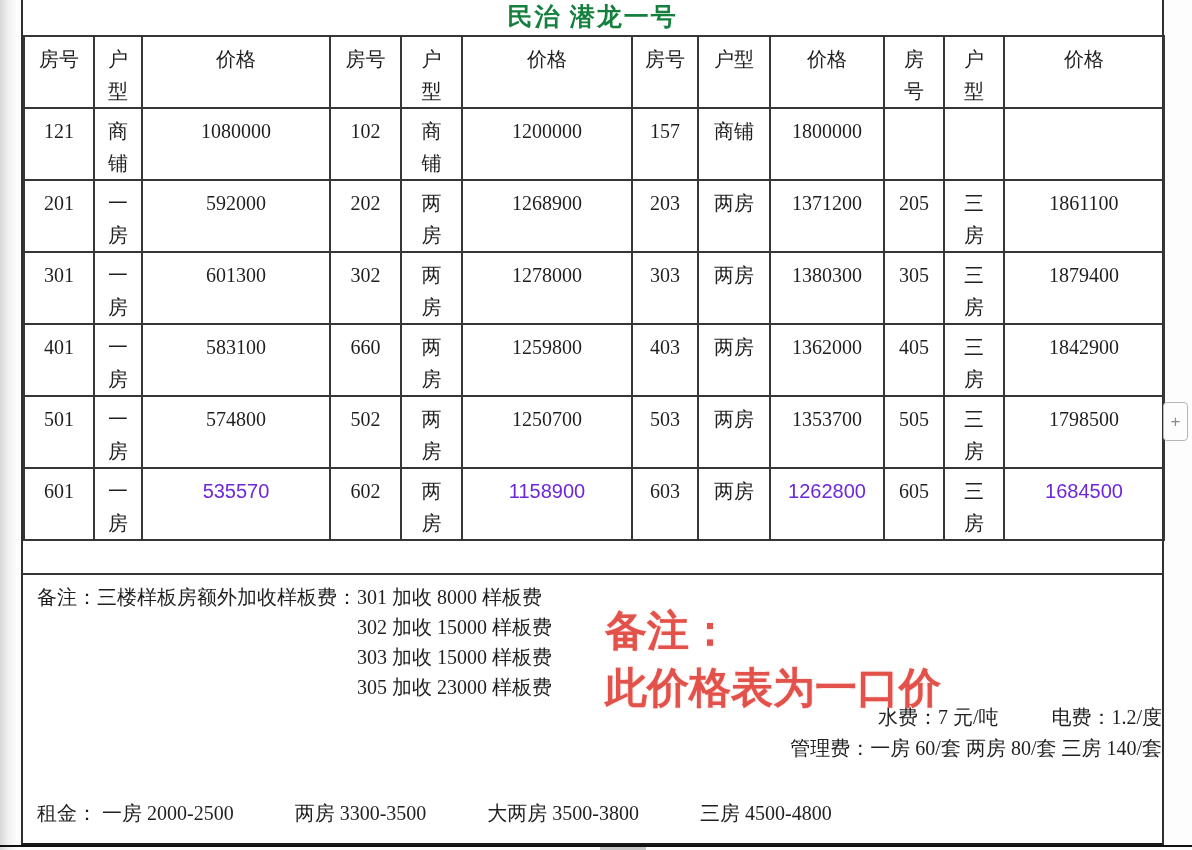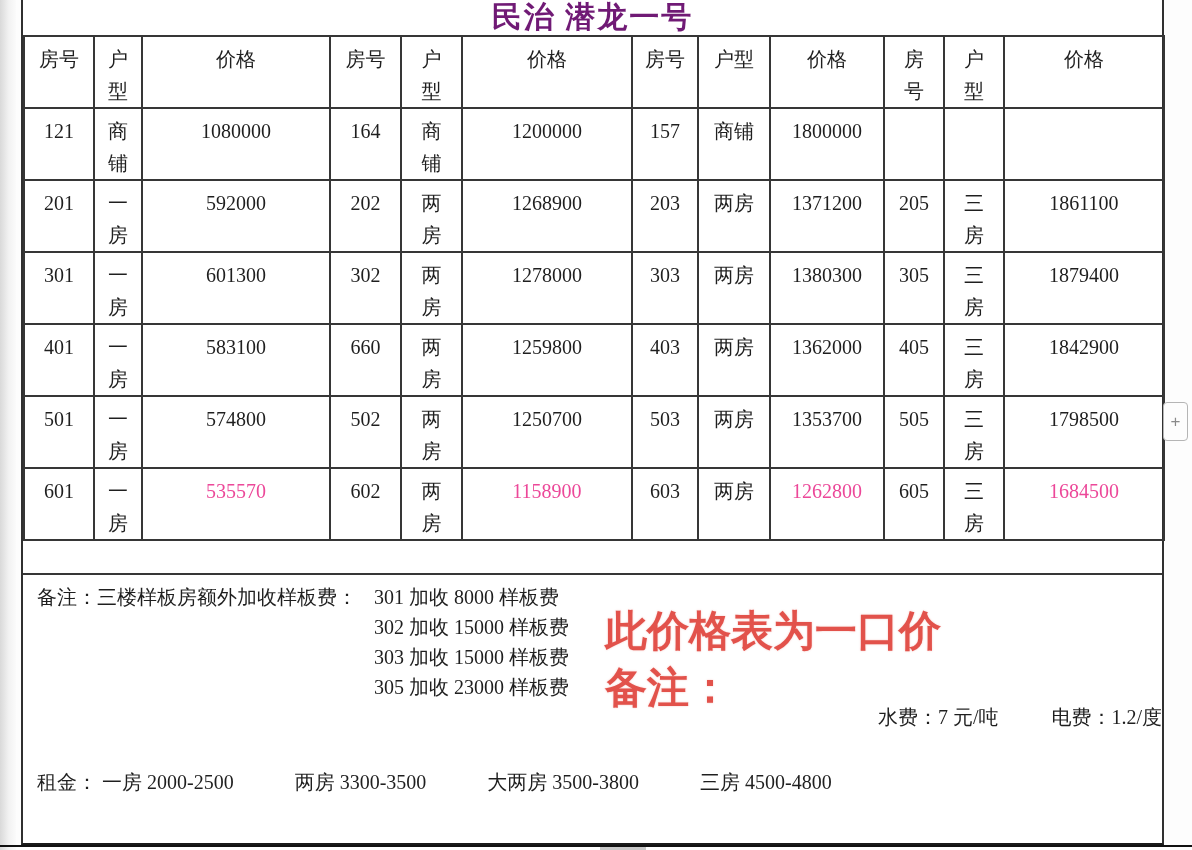--- a/index.html
+++ b/index.html
@@ -7,34 +7,34 @@
               font-family:"Liberation Serif","DejaVu Serif",serif; color:#1f1f1f; }
   .stage { position:relative; width:1192px; height:850px; background:#fdfdfd; }
 
   .left-strip { position:absolute; left:0; top:0; width:16px; height:850px;
                 background:linear-gradient(to right,#d9d9d9,#f2f2f2 55%,#fbfbfb); }
 
   .sheet { position:absolute; left:21px; top:0; width:1143px; height:845px;
            background:#fff; border-left:2px solid #303030; border-right:2px solid #303030;
            border-bottom:2px solid #1a1a1a; }
 
-  .title-row { height:35px; text-align:center; font-size:30px; font-weight:bold;
-               letter-spacing:2px; line-height:33px; color:#701a75; }
+  .title-row { height:35px; text-align:center; font-size:25px; font-weight:bold;
+               letter-spacing:2px; line-height:33px; color:#15803d; }
 
   table.price-table { border-collapse:collapse; table-layout:fixed; width:1139px; }
   .price-table td, .price-table th { border:2px solid #363636; text-align:center;
         vertical-align:top; padding-top:6px; font-size:20px; font-weight:normal;
         white-space:pre-line; line-height:32px; overflow:hidden; }
   .price-table tr { height:66px; }
-  .sp { color:#ec4899; font-weight:bold; font-family:Liberation Serif, serif; }
+  .sp { color:#6d28d9; font-weight:bold; font-family:Liberation Sans, sans-serif; }
 
   .gap-row { height:34px; border-bottom:2px solid #363636; }
 
   .notes { position:relative; padding:7px 0 0 14px; font-size:20px; }
-  .surcharge { display:flex; align-items:flex-start; line-height:30px;gap:17px; }
+  .surcharge { display:flex; align-items:flex-start; line-height:30px; }
   .surcharge .lines div { line-height:30px; }
   .fee-line { line-height:31px;text-align:right; }
   .fee-line .second { margin-left:48px; }
   .rent-line { margin-top:34px; line-height:31px; }
   .rent-line span.item { margin-right:56px; }
   .rent-line span.item:last-child { margin-right:0; }
 
   .watermark { position:absolute; left:605px; top:602px; width:560px;
                font-family:"Liberation Sans","DejaVu Sans",sans-serif;
                font-weight:bold; font-size:42px; line-height:57px; color:#e2524b;
@@ -89,21 +89,21 @@
 号</th>
         <th>户
 型</th>
         <th>价格</th>
       </tr>
       <tr>
         <td>121</td>
         <td>商
 铺</td>
         <td>1080000</td>
-        <td>164</td>
+        <td>102</td>
         <td>商
 铺</td>
         <td>1200000</td>
         <td>157</td>
         <td>商铺</td>
         <td>1800000</td>
         <td></td>
         <td></td>
         <td></td>
       </tr>
@@ -204,32 +204,33 @@
           <div>301 加收 8000 样板费</div>
           <div>302 加收 15000 样板费</div>
           <div>303 加收 15000 样板费</div>
           <div>305 加收 23000 样板费</div>
         </span>
       </div>
       <div class="fee-line">
         <span>水费：7 元/吨</span>
         <span class="second">电费：1.2/度</span>
       </div>
+      <div class="fee-line">管理费：一房 60/套  两房 80/套  三房 140/套</div>
       <div class="rent-line">
         <span>租金：</span>
         <span class="item">一房 2000-2500</span>
         <span class="item">两房 3300-3500</span>
         <span class="item">大两房 3500-3800</span>
         <span class="item">三房 4500-4800</span>
       </div>
     </div>
   </div>
 
   <div class="watermark">
+    <div>备注：</div>
     <div>此价格表为一口价</div>
-    <div>备注：</div>
   </div>
 
   <div class="expand-btn">+</div>
 
   <div class="bottom-line"></div>
   <div class="bottom-thumb"></div>
 </div>
 
 </body></html>

